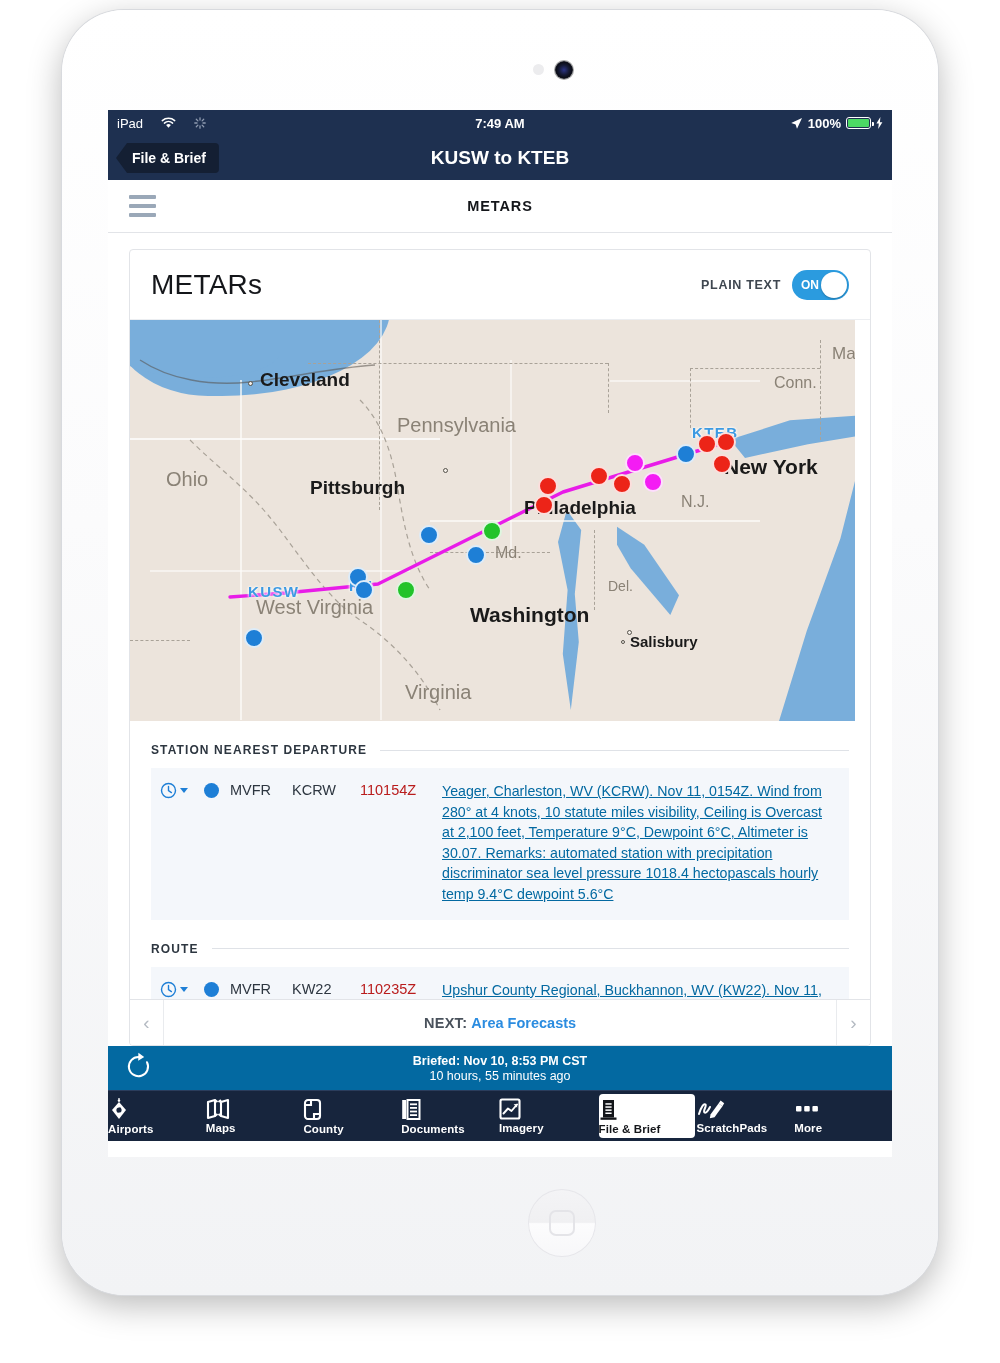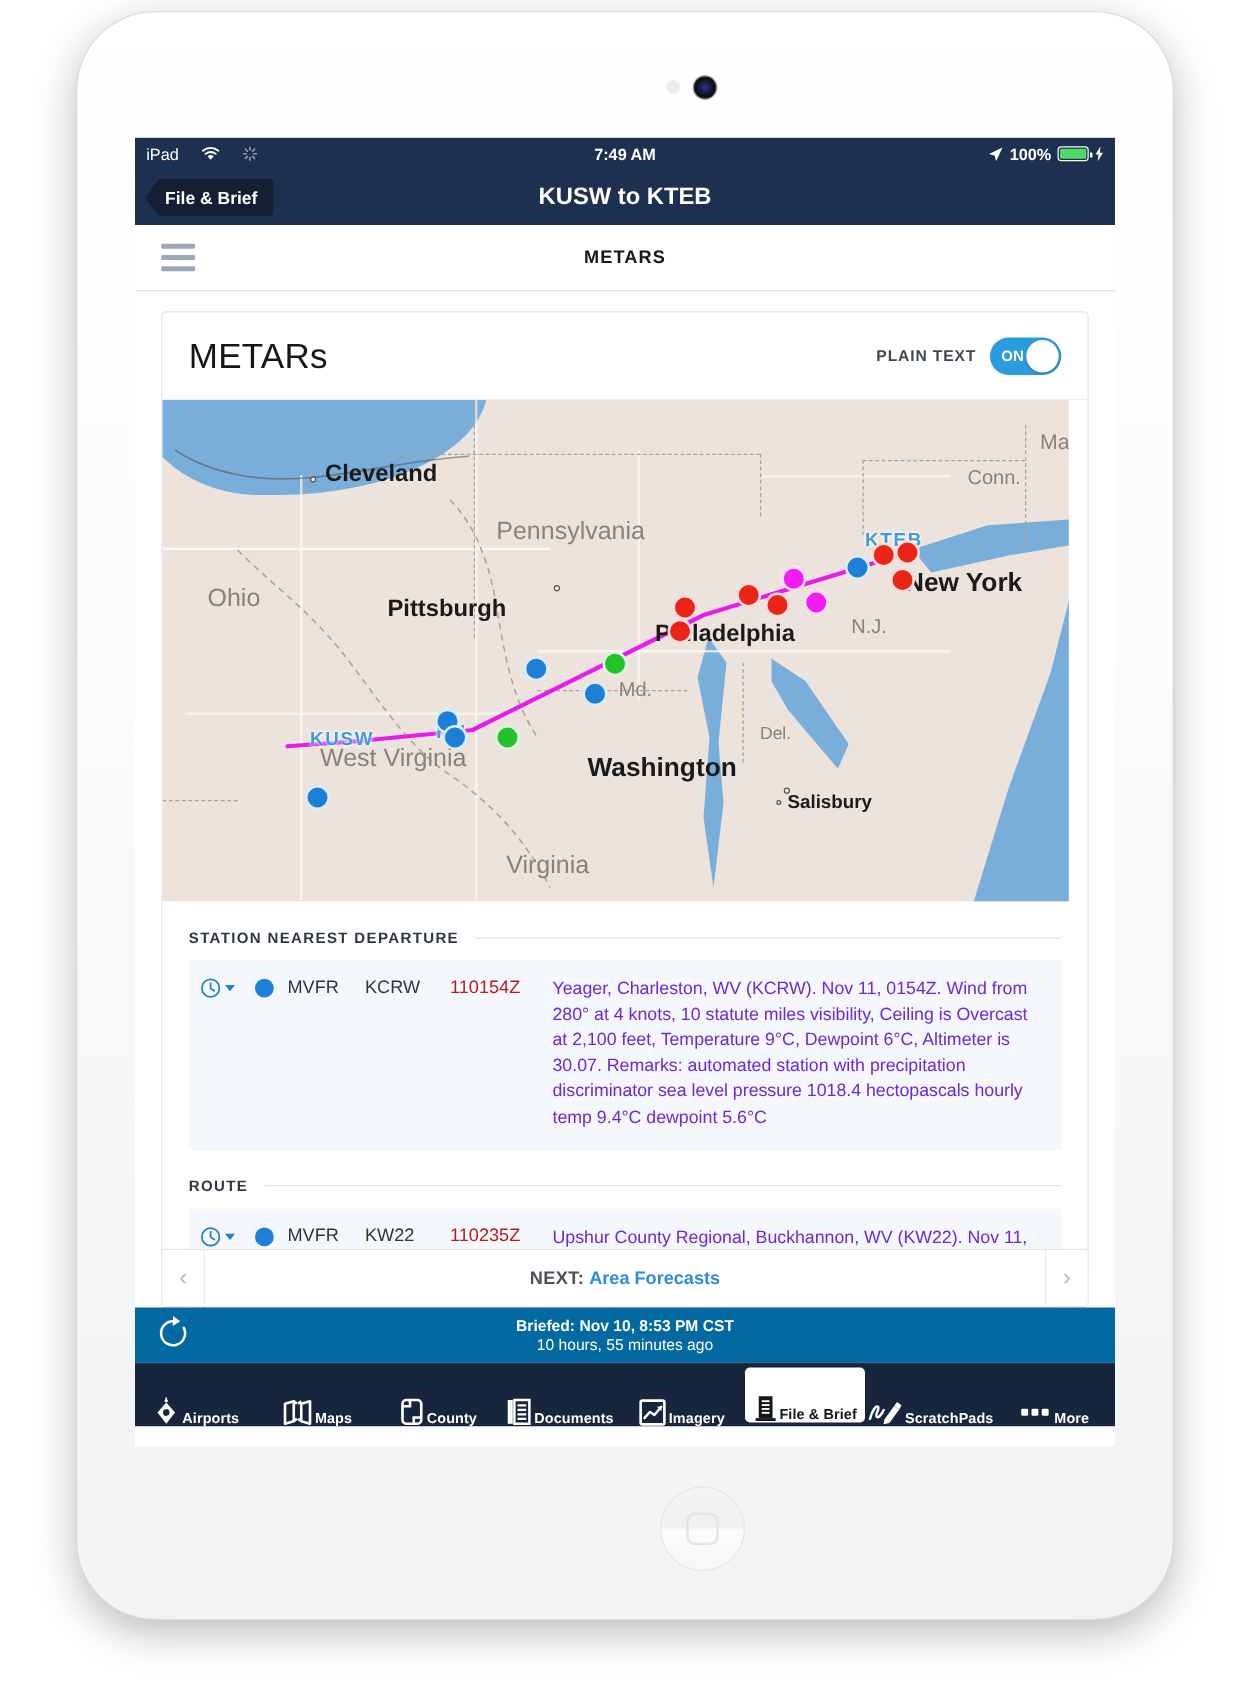--- a/index.html
+++ b/index.html
@@ -179,21 +179,21 @@
   }
   .clock-cell { display: flex; align-items: center; gap: 3px; width: 44px; flex: none; padding-top: 1px; }
   .chev-dn {
     width: 0; height: 0; border-left: 4.5px solid transparent;
     border-right: 4.5px solid transparent; border-top: 5.5px solid #1e7fd6;
   }
   .cat-dot { width: 15px; height: 15px; border-radius: 50%; background: #1e7fd6; flex: none; margin-top: 2px; }
   .cat-txt { width: 62px; flex: none; font-size: 14.5px; color: #2d3640; margin-left: 11px; padding-top: 1px; }
   .icao { width: 68px; flex: none; font-size: 14.5px; color: #2d3640; padding-top: 1px; }
   .ztime { width: 82px; flex: none; font-size: 14.5px; color: #b91c1c; padding-top: 1px; }
-  .raw { flex: 1; font-size: 14.2px; line-height: 1.45; color: #6d28d9; }
+  .raw { flex: 1; font-size: 14.2px; line-height: 1.45; color: #0369a1; text-decoration: underline; }
 
   
   #card-foot {
     position: absolute; left: 0; right: 0; bottom: 0; height: 46px;
     border-top: 1px solid #e2e4e8; background: #fff;
     display: flex; align-items: center;
   }
   .foot-arrow {
     width: 34px; text-align: center; color: #b4bac2; font-size: 19px;
     line-height: 1;
@@ -213,22 +213,22 @@
   #briefed-text { position: absolute; left: 0; right: 0; text-align: center; pointer-events: none; }
   #briefed-l1 { font-size: 12.5px; font-weight: bold; }
   #briefed-l2 { font-size: 12.5px; margin-top: 1px; }
 
   
   #tab-bar {
     height: 51px; background: #17253d;
     display: flex; align-items: stretch; border-top: 1px solid #2b3d5c;
   }
   .tab {
-    flex: 1; display: flex; flex-direction: row;
-    align-items: flex-end; justify-content: center; gap: 2px;
+    flex: 1; display: flex; flex-direction: column;
+    align-items: flex-start; justify-content: center; gap: 2px;
     color: #fff; position: relative;
   }
   .tab .tlabel { font-size: 11.5px; font-weight: bold; letter-spacing: .1px; }
   .tab svg { display: block; }
   .tab.active {
     background: #fff; color: #14161a;
     border-radius: 4px; margin: 3px 2px; flex: 0 0 96px;
   }
 </style>
 </head>

